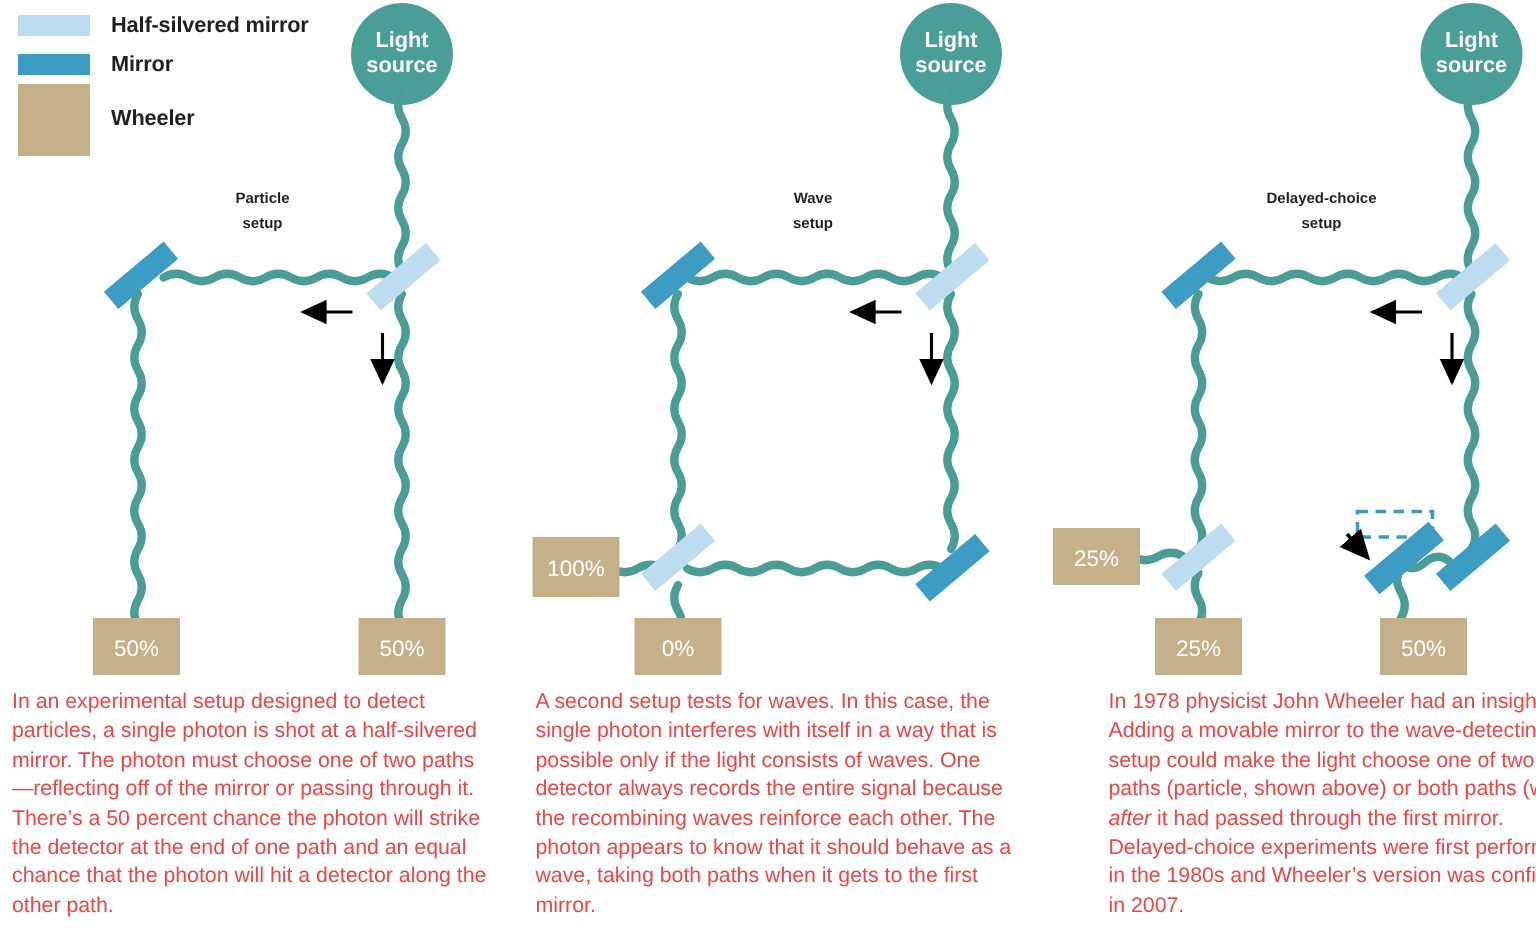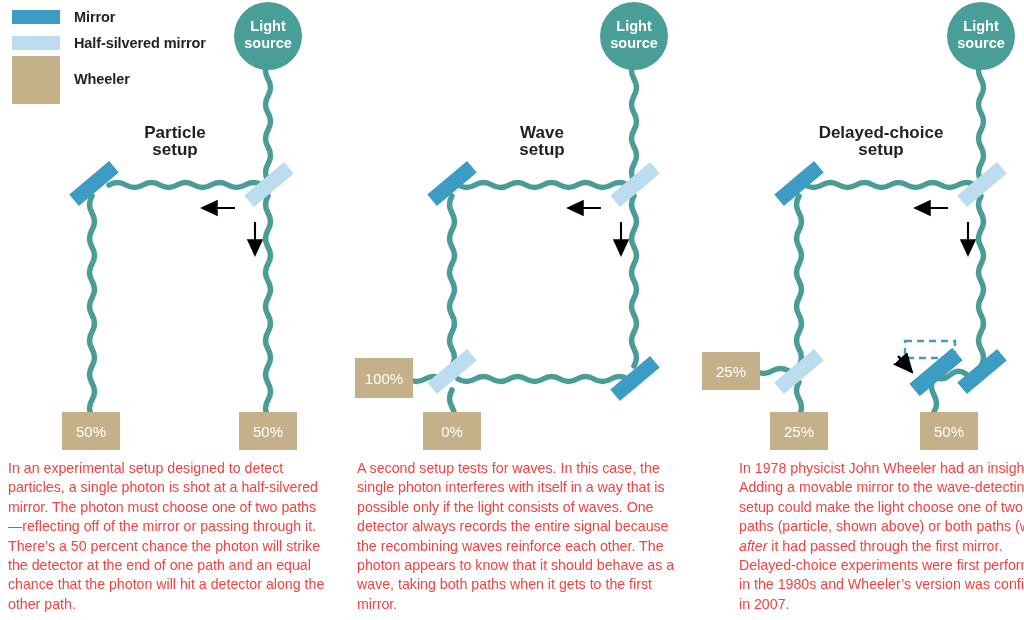--- a/index.html
+++ b/index.html
@@ -23,21 +23,21 @@
   .sw-det{width:48px;height:48px;background:#c5b189;margin-left:4px;}
   .legend-label{
     margin-left:14px;font-size:14.5px;font-weight:bold;
     letter-spacing:-.1px;line-height:1;color:#231f20;
   }
   .legend-row.detector-row .legend-label{margin-top:16px;}
 
   
   .panel-title{
     position:absolute;text-align:center;font-weight:bold;
-    font-size:17px;line-height:17px;color:#231f20;width:180px;
+    font-size:10px;line-height:17px;color:#231f20;width:180px;
   }
 
   
   svg.diagram{position:absolute;left:0;top:0;width:1024px;height:620px;}
   .src-label{
     fill:#ffffff;font-family:"Liberation Sans",sans-serif;
     font-size:14.5px;font-weight:bold;text-anchor:middle;
   }
   .det-label{
     fill:#ffffff;font-family:"Liberation Sans",sans-serif;
@@ -55,26 +55,26 @@
   #cap2{left:701px;margin-left:38px;}
   .caption em{font-style:italic;}
 </style>
 </head>
 <body>
 
 <div class="stage">
 
   <div class="legend">
     <div class="legend-row">
+      <div class="sw sw-half"></div>
+      <div class="legend-label">Half-silvered mirror</div>
+    </div>
+    <div class="legend-row">
       <div class="sw sw-mirror"></div>
       <div class="legend-label">Mirror</div>
-    </div>
-    <div class="legend-row">
-      <div class="sw sw-half"></div>
-      <div class="legend-label">Half-silvered mirror</div>
     </div>
     <div class="legend-row detector-row">
       <div class="sw sw-det"></div>
       <div class="legend-label">Wheeler</div>
     </div>
   </div>
 
   <div class="panel-title" style="left:85px;top:124px;">
     <div>Particle</div>
     <div>setup</div>

